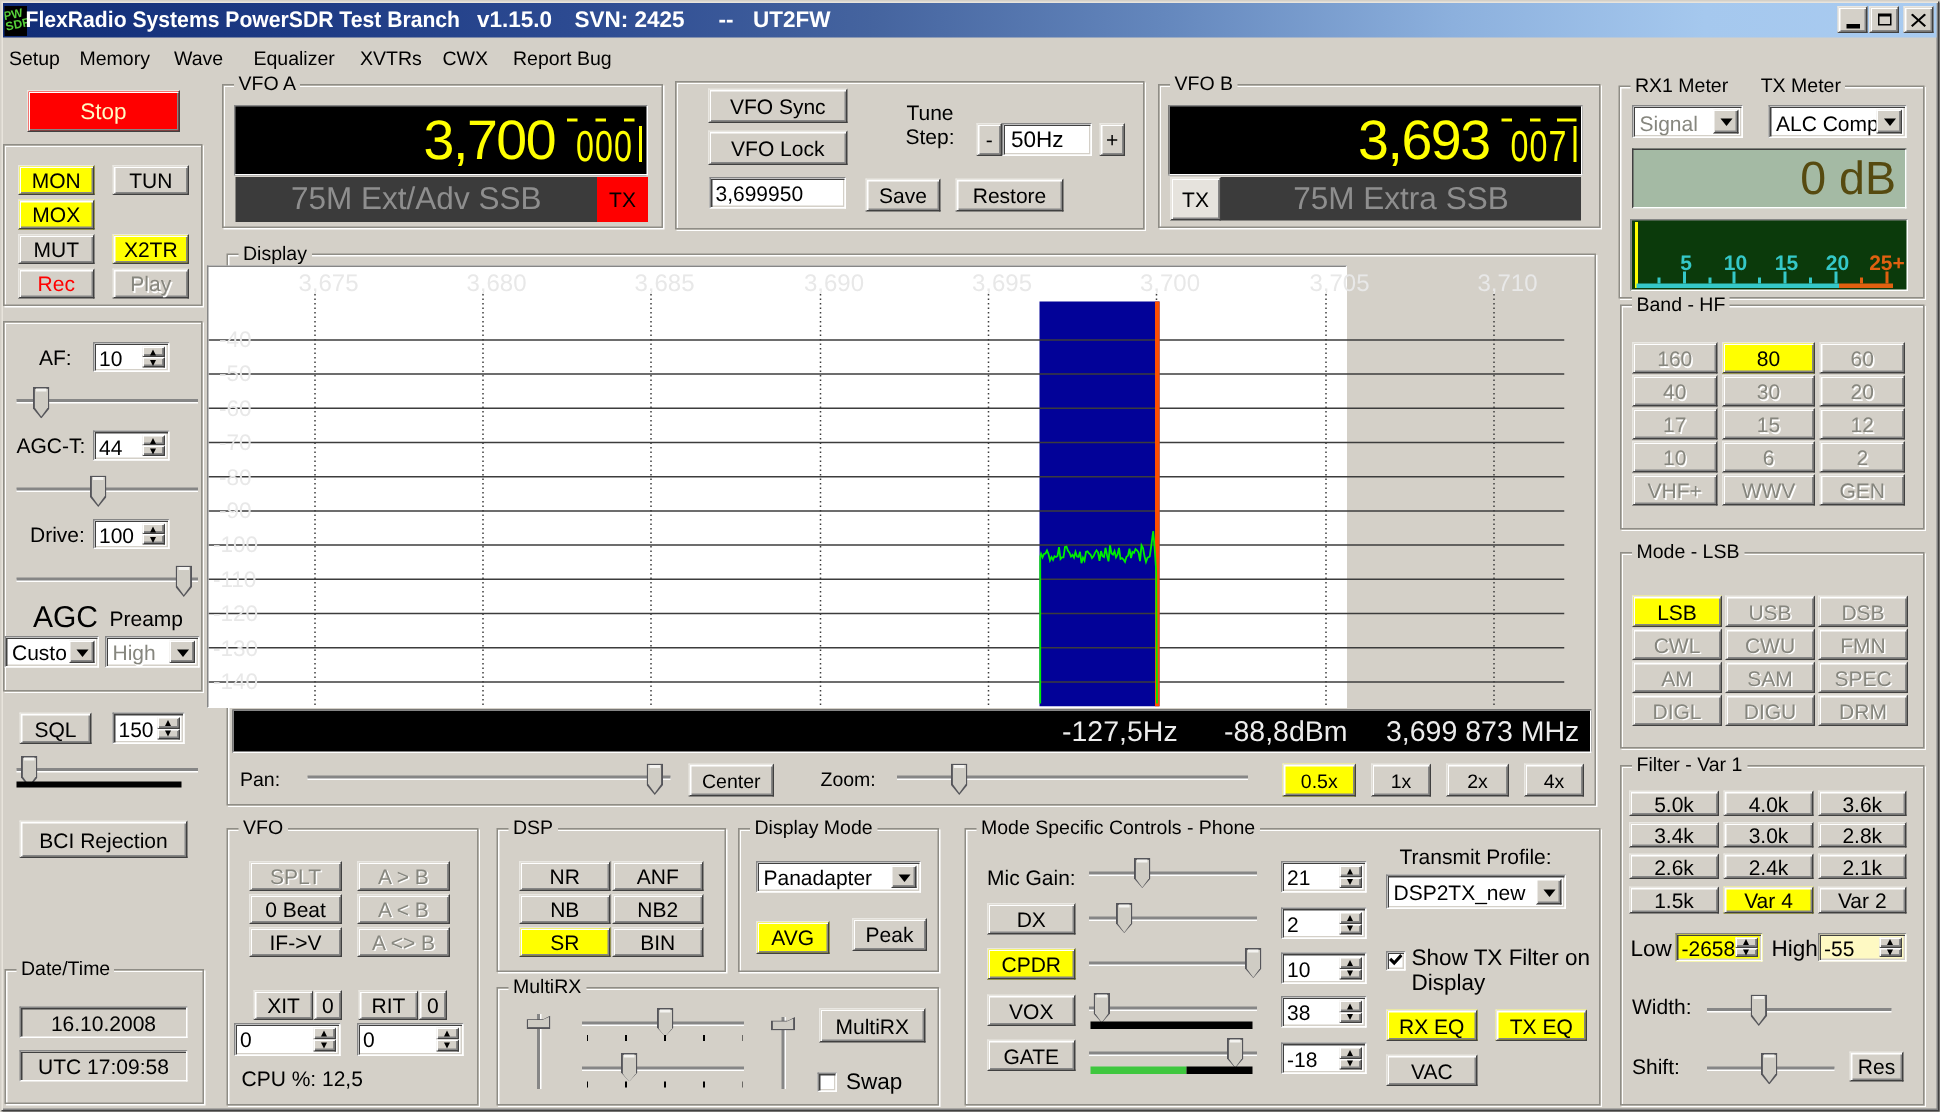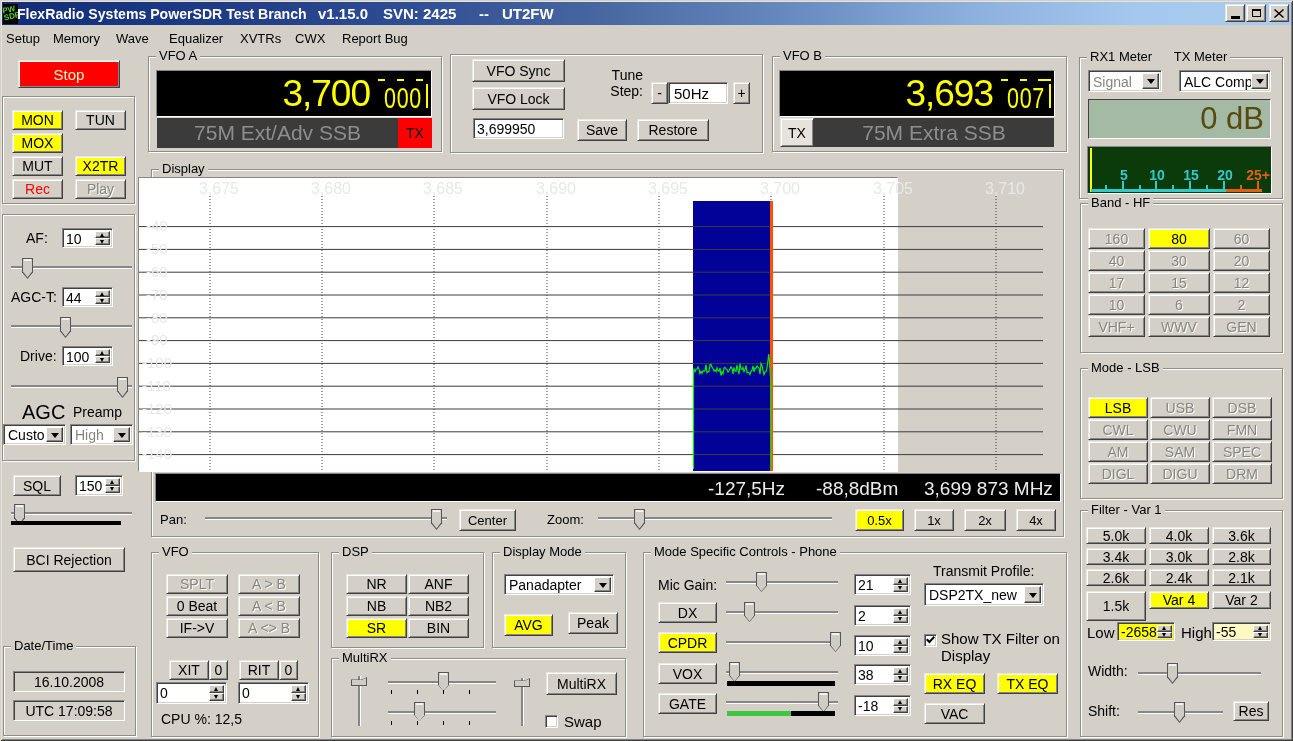--- a/index.html
+++ b/index.html
@@ -146,21 +146,21 @@
 <div class="ab" style="left:378px;top:79px;width:7px;height:2px;background:#ffff00"></div>
 <div class="ab" style="left:397px;top:79px;width:7px;height:2px;background:#ffff00"></div>
 <div class="ab" style="left:416px;top:79px;width:7px;height:2px;background:#ffff00"></div>
 <div class="ab" style="left:426px;top:84px;width:2px;height:24px;background:#ffff00"></div>
 <div class="ab" style="left:157px;top:118px;width:241px;height:30px;background:#3b3b3b;color:#8e8e8e;font-size:21px;display:flex;align-items:center;justify-content:center">75M Ext/Adv SSB</div>
 <div class="ab" style="left:398px;top:118px;width:34px;height:30px;background:#ff0000;color:#000;font-size:14px;display:flex;align-items:center;justify-content:center">TX</div>
 
 <div class="grp" style="left:450px;top:54px;width:313px;height:99px"></div>
 <div class="btn" style="left:472px;top:59px;width:93px;height:23px">VFO Sync</div>
 <div class="btn" style="left:472px;top:87px;width:93px;height:23px">VFO Lock</div>
-<div class="lbl" style="left:597px;top:67px;width:46px;text-align:right;line-height:16px;font-size:14px">Tune<br>Step:</div>
+<div class="lbl" style="left:597px;top:67px;width:46px;text-align:center;line-height:16px;font-size:14px">Tune<br>Step:</div>
 <div class="btn" style="left:651px;top:82px;width:17px;height:22px">-</div>
 <div class="sunk" style="left:668px;top:82px;width:60px;height:22px;font-size:15px">
     <span style="position:absolute;left:5px;top:2px">50Hz</span>
   </div>
 <div class="btn" style="left:733px;top:82px;width:17px;height:22px">+</div>
 <div class="sunk" style="left:473px;top:118px;width:91px;height:21px;font-size:14px">
     <span style="position:absolute;left:3px;top:2px">3,699950</span>
   </div>
 <div class="btn" style="left:577px;top:119px;width:50px;height:22px">Save</div>
 <div class="btn" style="left:637px;top:119px;width:72px;height:22px">Restore</div>
@@ -471,21 +471,21 @@
   </div>
 <div class="btn" style="left:1086px;top:527px;width:60px;height:17px">5.0k</div>
 <div class="btn" style="left:1149px;top:527px;width:60px;height:17px">4.0k</div>
 <div class="btn" style="left:1212px;top:527px;width:59px;height:17px">3.6k</div>
 <div class="btn" style="left:1086px;top:548px;width:60px;height:17px">3.4k</div>
 <div class="btn" style="left:1149px;top:548px;width:60px;height:17px">3.0k</div>
 <div class="btn" style="left:1212px;top:548px;width:59px;height:17px">2.8k</div>
 <div class="btn" style="left:1086px;top:569px;width:60px;height:17px">2.6k</div>
 <div class="btn" style="left:1149px;top:569px;width:60px;height:17px">2.4k</div>
 <div class="btn" style="left:1212px;top:569px;width:59px;height:17px">2.1k</div>
-<div class="btn" style="left:1086px;top:591px;width:60px;height:30px">1.5k</div>
+<div class="btn" style="left:1086px;top:591px;width:60px;height:18px">1.5k</div>
 <div class="btn yel" style="left:1149px;top:591px;width:60px;height:18px">Var 4</div>
 <div class="btn" style="left:1212px;top:591px;width:59px;height:18px">Var 2</div>
 <div class="lbl" style="left:1087px;top:625px;font-size:15px">Low</div>
 <div class="num" style="left:1117px;top:622px;width:58px;height:19px;background:#ffff00">
     <span style="top:1px">-2658</span>
     <div class="spin">
       <div class="sb up"></div>
       <div class="sb dn"></div>
     </div>
   </div>

